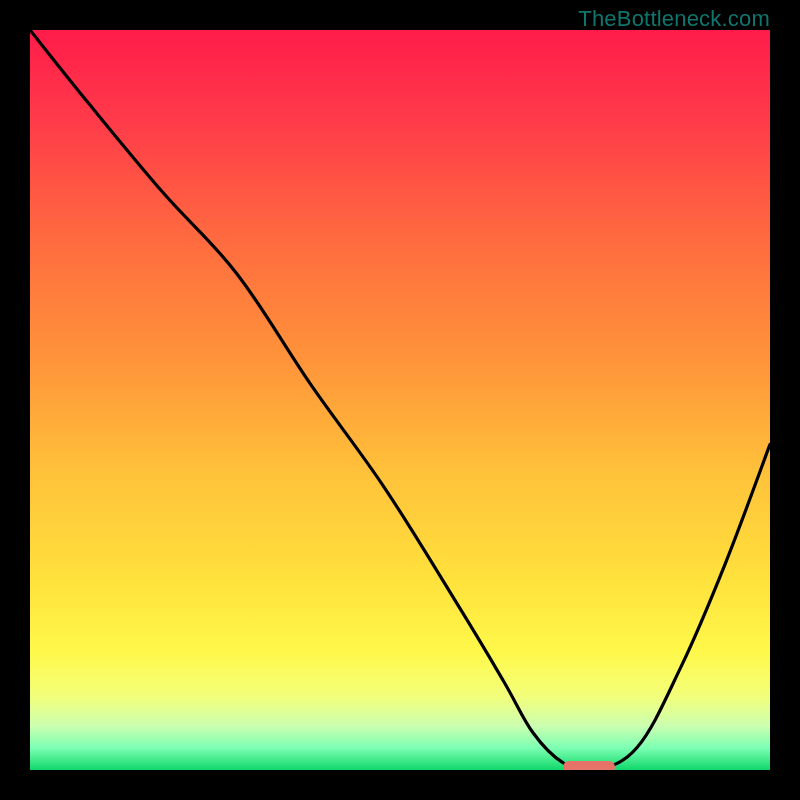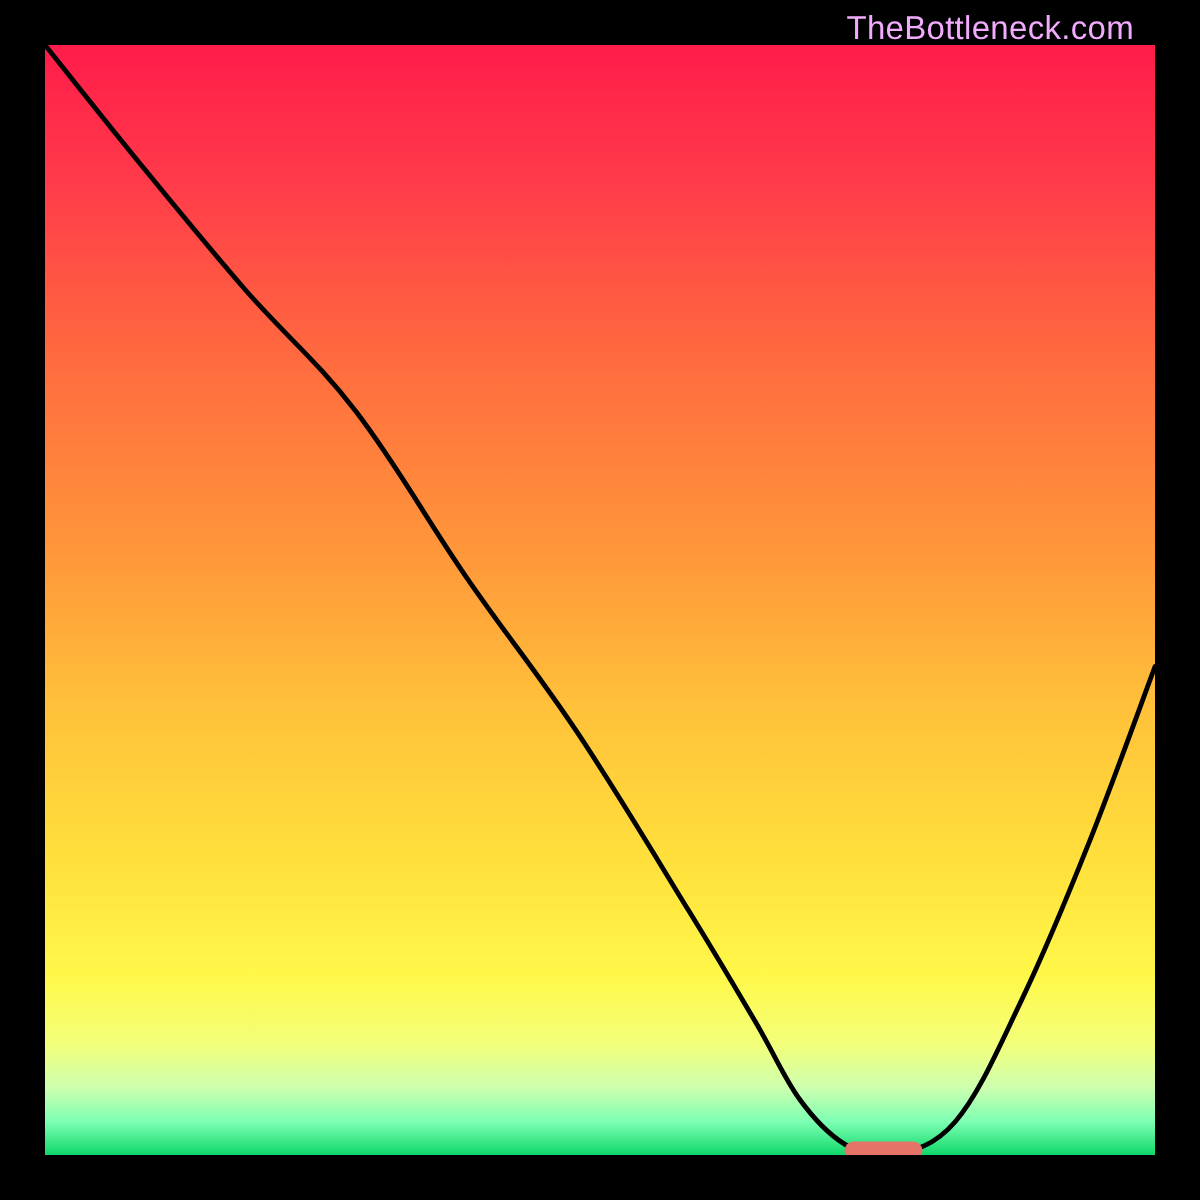--- a/index.html
+++ b/index.html
@@ -43,22 +43,22 @@
   }
   .marker {
     position: absolute;
     background: #e57368;
     border-radius: 8px;
     height: 12px;
   }
   .watermark {
     position: absolute;
     top: 6px;
-    right: 44px;
-    color: #f0abfc;
+    right: 30px;
+    color: #0f766e;
     font-size: 22px;
     font-weight: 500;
     letter-spacing: 0.2px;
   }
 </style>
 </head>
 <body>
 
 <div class="frame">
 

